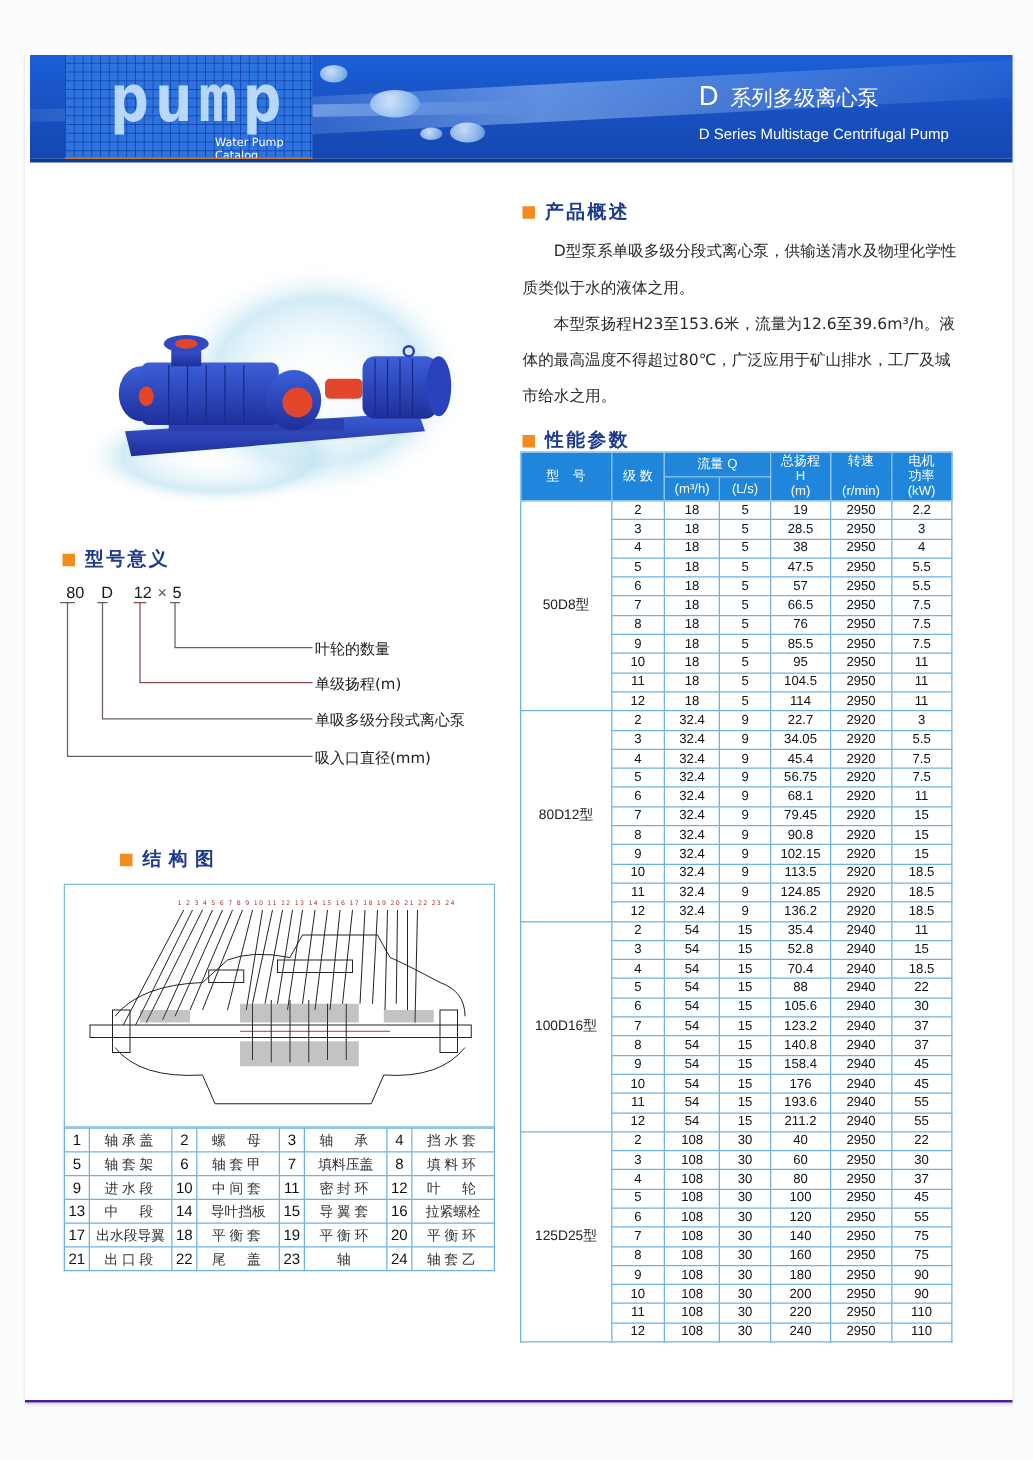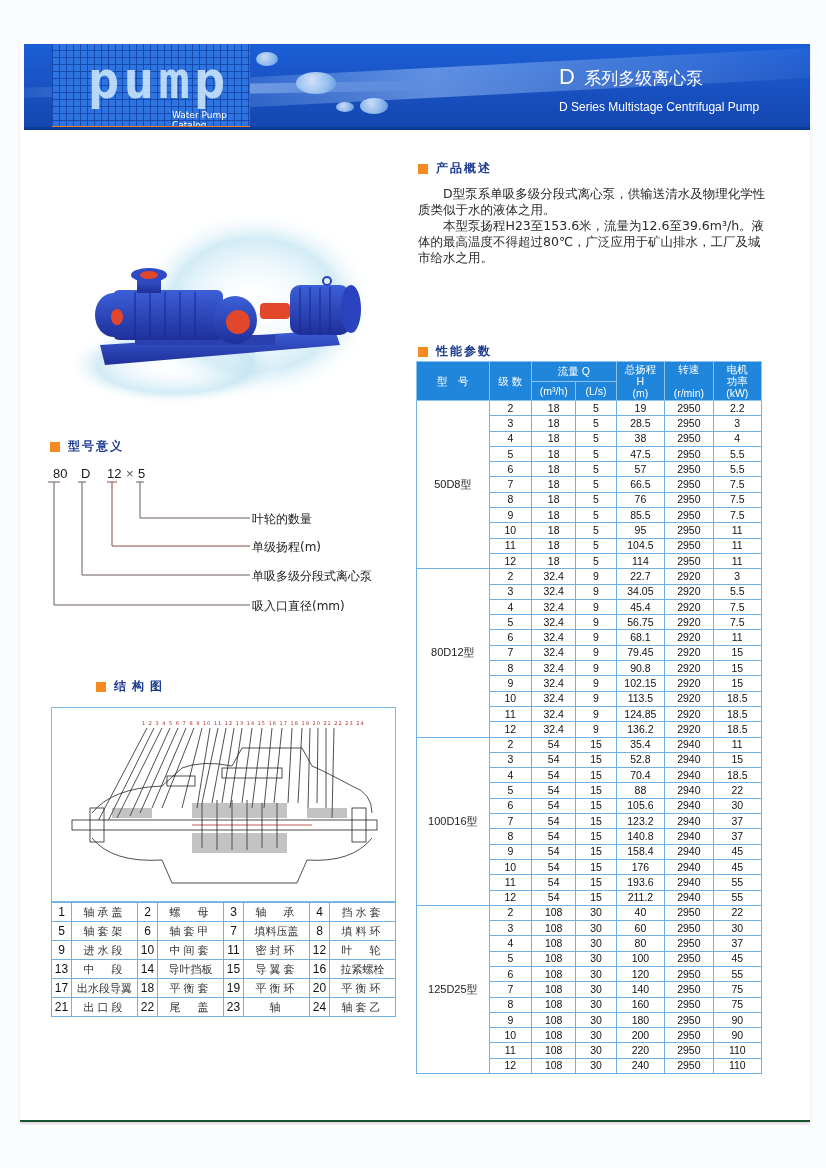--- a/index.html
+++ b/index.html
@@ -1,20 +1,20 @@
 <!DOCTYPE html>
 <html><head>
 <meta charset="utf-8">
 <style>
   * { box-sizing: border-box; margin: 0; padding: 0; }
   html, body { width: 826px; height: 1168px; background: #fbfcfd; overflow: hidden; }
   body { font-family: "DejaVu Sans", "Liberation Sans", sans-serif; color: #1a1a1a; position: relative; }
 
   .page { position: absolute; left: 20px; top: 40px; width: 790px; height: 1082px; background: #fff;
-          border-bottom: 2px solid #14532d; box-shadow: 0 2px 2px rgba(180,150,170,0.35); }
+          border-bottom: 2px solid #4c1d95; box-shadow: 0 2px 2px rgba(180,150,170,0.35); }
 
   
   .banner { position: absolute; left: 4px; top: 4px; width: 786px; height: 86px;
             background: linear-gradient(180deg, #1b5fd6 0%, #1a54c7 40%, #1447b0 100%); overflow: hidden;
             border-bottom: 3px solid #0e3a97; }
   .banner .streak { position: absolute; left: 120px; top: 20px; width: 720px; height: 30px;
             background: linear-gradient(90deg, rgba(255,255,255,0) 0%, rgba(180,215,255,0.45) 40%, rgba(255,255,255,0) 100%);
             transform: rotate(-3deg); }
   .banner .streak2 { position: absolute; left: 0px; top: 40px; width: 400px; height: 10px;
             background: linear-gradient(90deg, rgba(160,200,255,0.1), rgba(190,220,255,0.5), rgba(255,255,255,0));
@@ -33,24 +33,24 @@
   .logo-sub { position: absolute; left: 120px; top: 66px; font-size: 9px; color: #fff; }
   .logo-bar { position: absolute; left: 28px; top: 82px; width: 198px; height: 4px; background: #f07c1a; }
   .banner-title { position: absolute; left: 535px; top: 20px; color: #fff; font-size: 17px; font-weight: normal; white-space: nowrap; }
   .banner-title .big { font-size: 22px; font-family: "Liberation Sans", sans-serif; margin-right: 4px; }
   .banner-sub { position: absolute; left: 535px; top: 56px; color: #fff; font-size: 12px; white-space: nowrap;
                 font-family: "Liberation Sans", sans-serif; }
 
   
   .sec-head { position: absolute; display: flex; align-items: center; gap: 8px; }
   .sec-head .sq { width: 10px; height: 10px; background: #f58a1f; }
-  .sec-head .txt { font-size: 12px; font-weight: bold; color: #1c3a8f; letter-spacing: 2px; }
+  .sec-head .txt { font-size: 15px; font-weight: bold; color: #1c3a8f; letter-spacing: 2px; }
 
   
-  .overview { position: absolute; left: 418px; top: 186px; width: 350px; font-size: 12.5px; line-height: 16px; color: #2a2a2a; }
+  .overview { position: absolute; left: 418px; top: 186px; width: 350px; font-size: 12.5px; line-height: 29px; color: #2a2a2a; }
   .overview p { text-indent: 2em; }
 
   
   .pump-area { position: absolute; left: 55px; top: 195px; width: 320px; height: 220px; }
 
   
   .model-code { position: absolute; left: 53px; top: 466px; font-family: "Liberation Sans", sans-serif; font-size: 13px; }
   .model-code span { position: absolute; white-space: nowrap; }
   .mm-label { position: absolute; font-size: 12px; color: #222; white-space: nowrap; }
 

